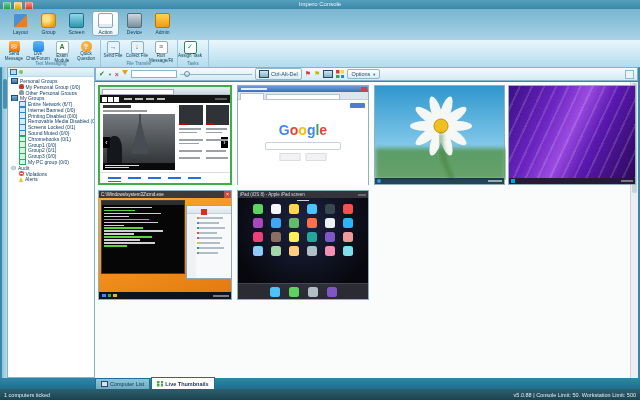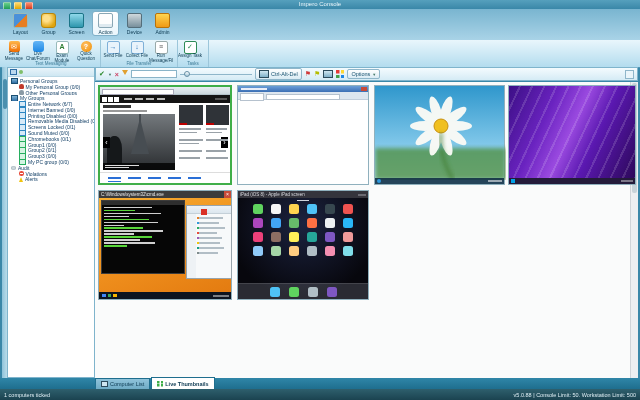--- a/index.html
+++ b/index.html
@@ -496,20 +496,31 @@
 
 <div class="thumbwrap unsel t-goo">
   <div class="ie-title">
       <i></i>
       <span class="cls"></span>
     </div>
   <div class="ie-tabs">
       <span class="tab1"></span>
       <span class="addr"></span>
     </div>
+  <div class="goo-body">
+    <span class="signin"></span>
+    <div class="glogo">
+      
+    <span class="gl" style="color: rgb(66, 133, 244);">G</span><span class="gl" style="color: rgb(234, 67, 53);">o</span><span class="gl" style="color: rgb(251, 188, 5);">o</span><span class="gl" style="color: rgb(66, 133, 244);">g</span><span class="gl" style="color: rgb(52, 168, 83);">l</span><span class="gl" style="color: rgb(234, 67, 53);">e</span></div>
+    <span class="gsearch"></span>
+    <span class="gbtns">
+        <i></i>
+        <i></i>
+      </span>
+  </div>
 </div>
 
 <div class="thumbwrap unsel t-daisy">
   <svg width="131" height="94" viewBox="0 0 131 94">
     <defs>
       <filter id="blur1">
           <feGaussianBlur stdDeviation="2"></feGaussianBlur>
         </filter>
     </defs>
     <rect x="0" y="62" width="131" height="32" fill="#4e8d3a" opacity="0.75" filter="url(#blur1)"></rect>

